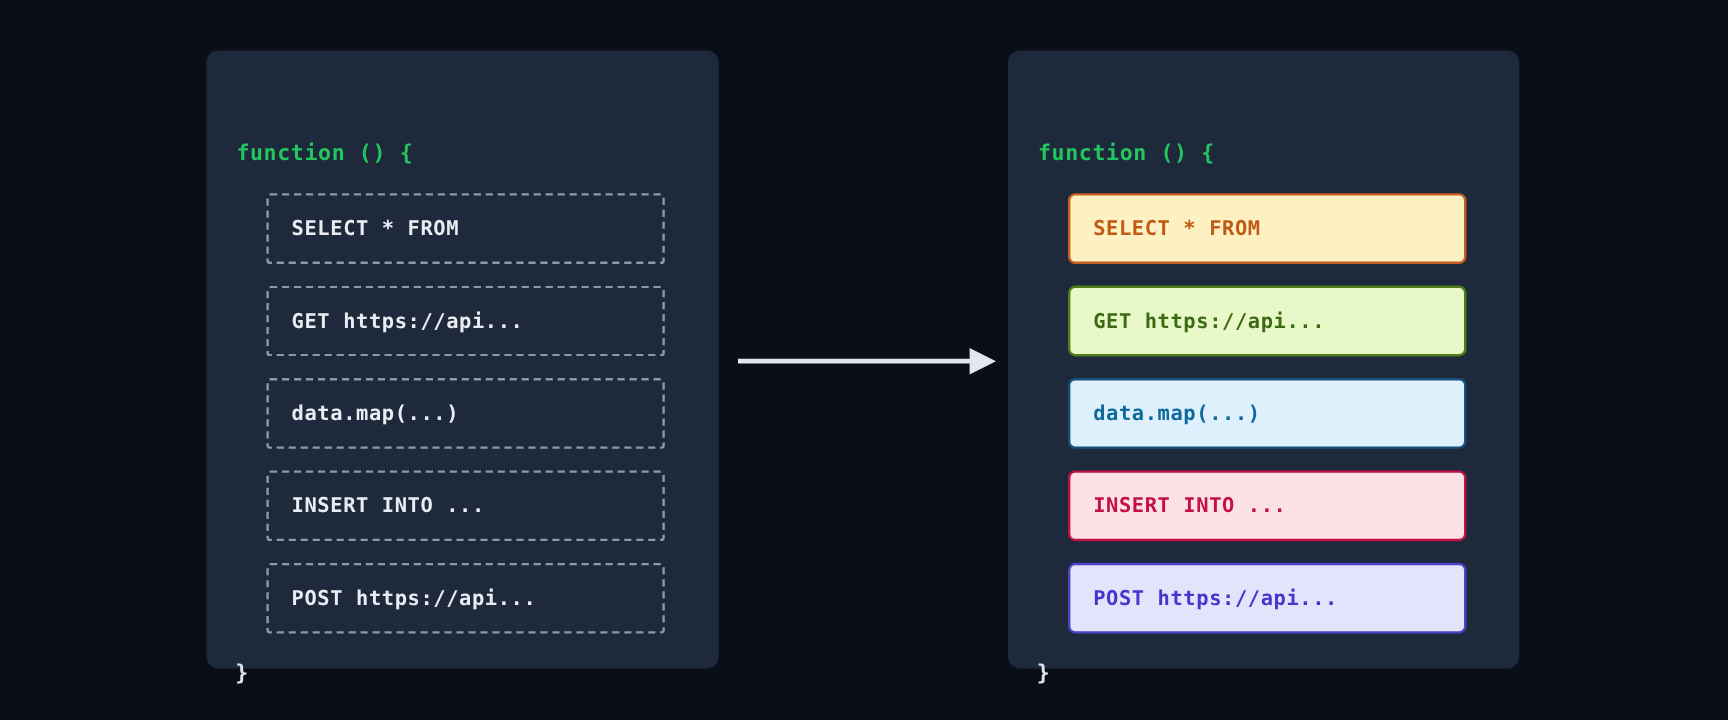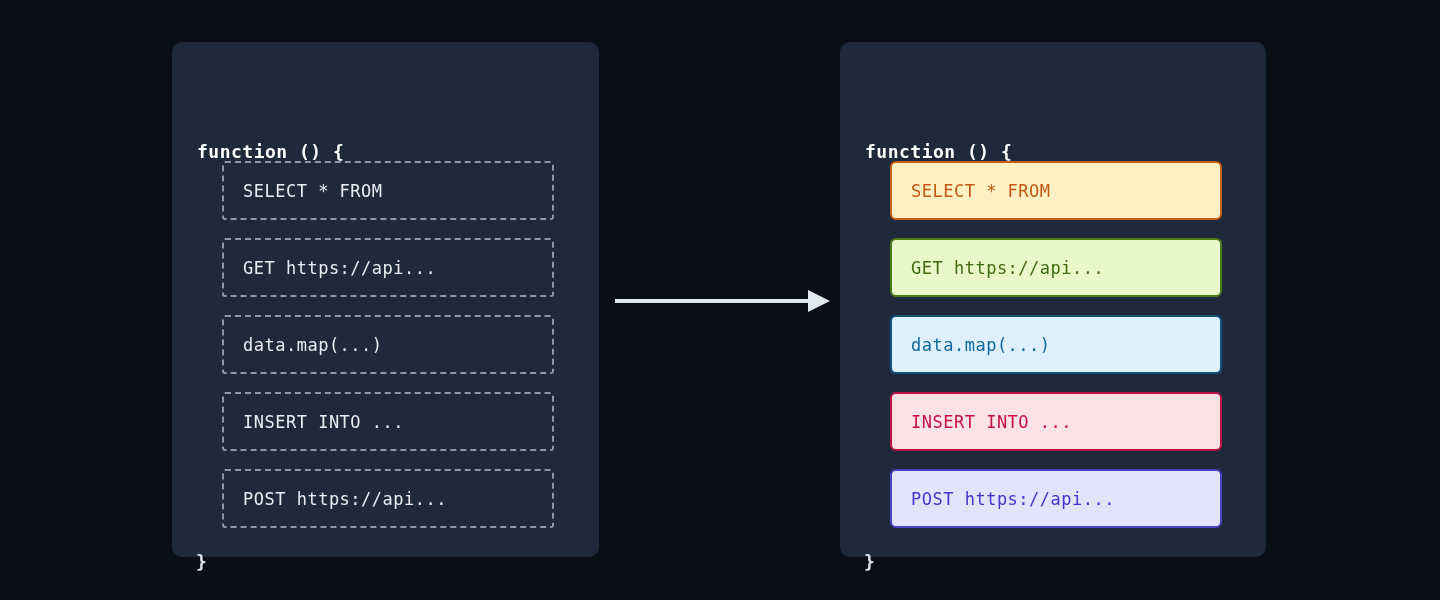--- a/index.html
+++ b/index.html
@@ -22,24 +22,23 @@
     border-radius: 10px;
   }
   .panel.before { left: 172px; width: 427px; }
   .panel.after  { left: 840px; width: 426px; }
   .panel-header {
     position: absolute;
     top: 75px;
     left: 25px;
     font-size: 18px;
     font-weight: bold;
-    color: #ffffff;
+    color: #22c55e;
     letter-spacing: 0.5px;
     white-space: pre;
-    margin-top: 24px;
   }
   .panel-footer {
     position: absolute;
     top: 509px;
     left: 24px;
     font-size: 18px;
     font-weight: bold;
     color: #dde4ee;
   }
   .items {
@@ -49,21 +48,21 @@
     width: 332px;
   }
   .code-chip {
     box-sizing: border-box;
     height: 59px;
     margin-bottom: 18px;
     display: flex;
     align-items: center;
     padding-left: 19px;
     font-size: 17px;
-    font-weight: normal;
+    font-weight: bold;
     letter-spacing: 0.5px;
     white-space: pre;
   }
   .code-chip.dashed {
     border: 2px dashed #8e98a6;
     border-radius: 3px;
     color: #e9edf3;
     background: transparent;
   }
   .code-chip.solid {

